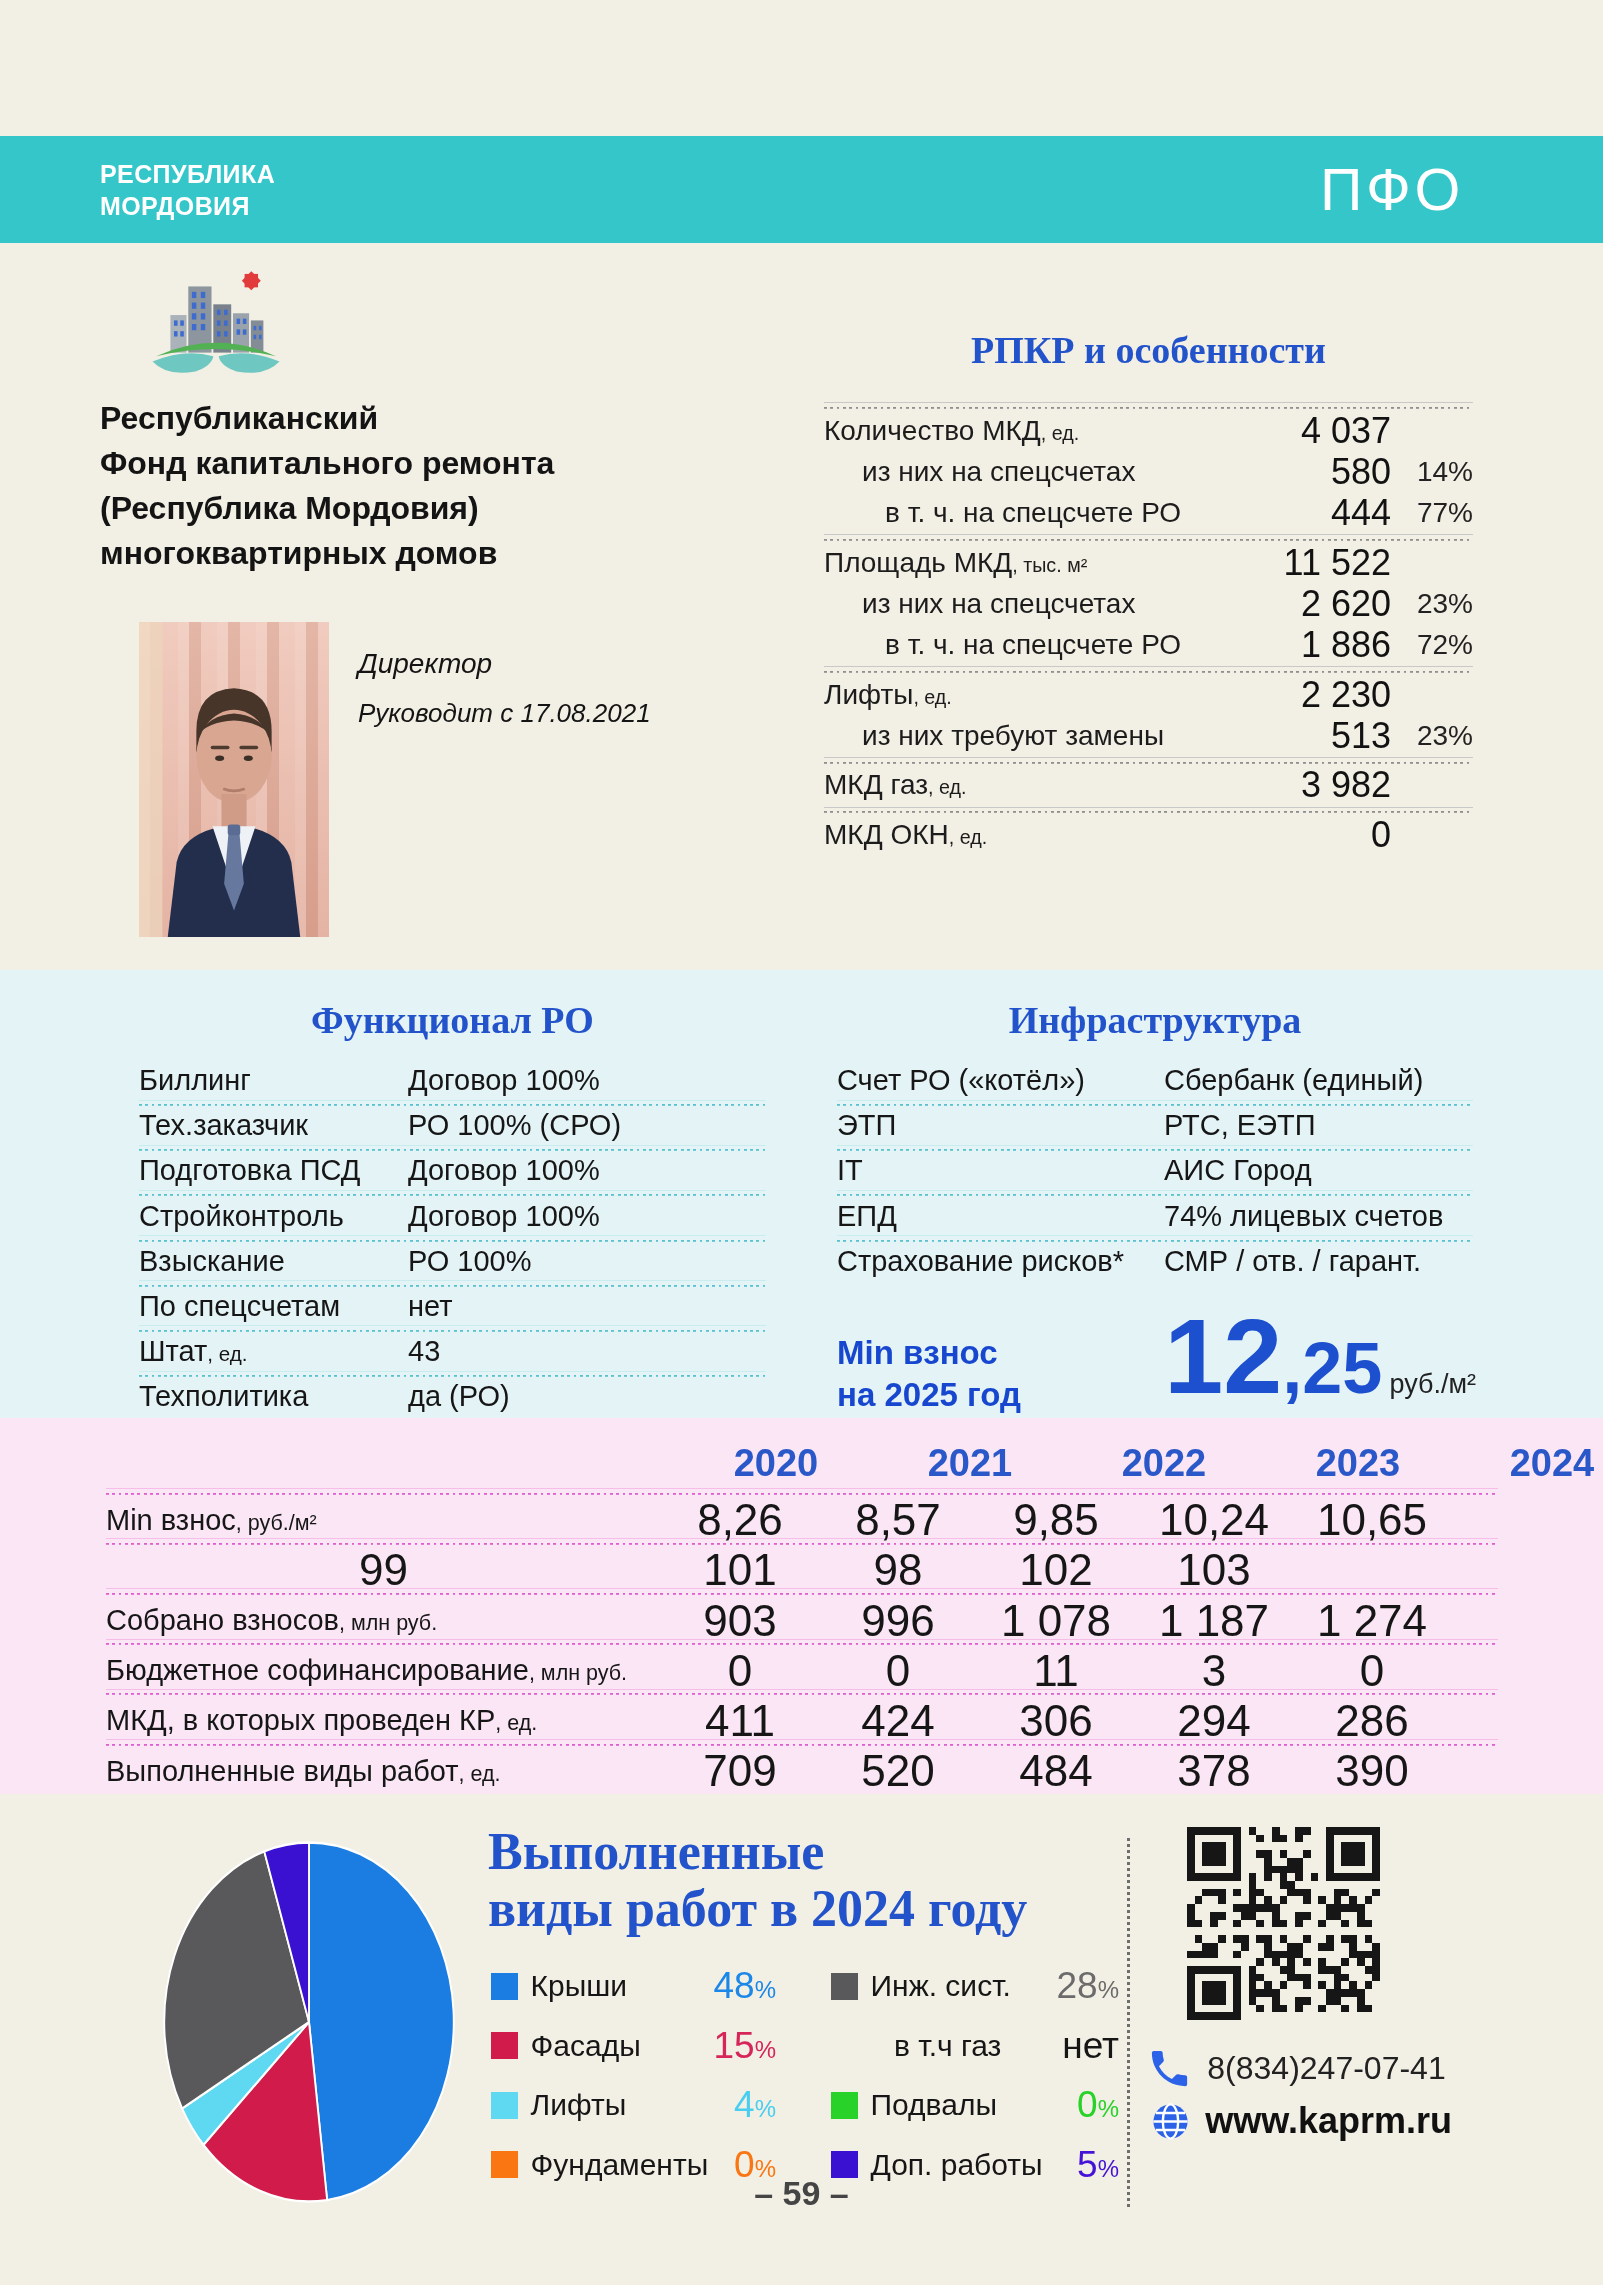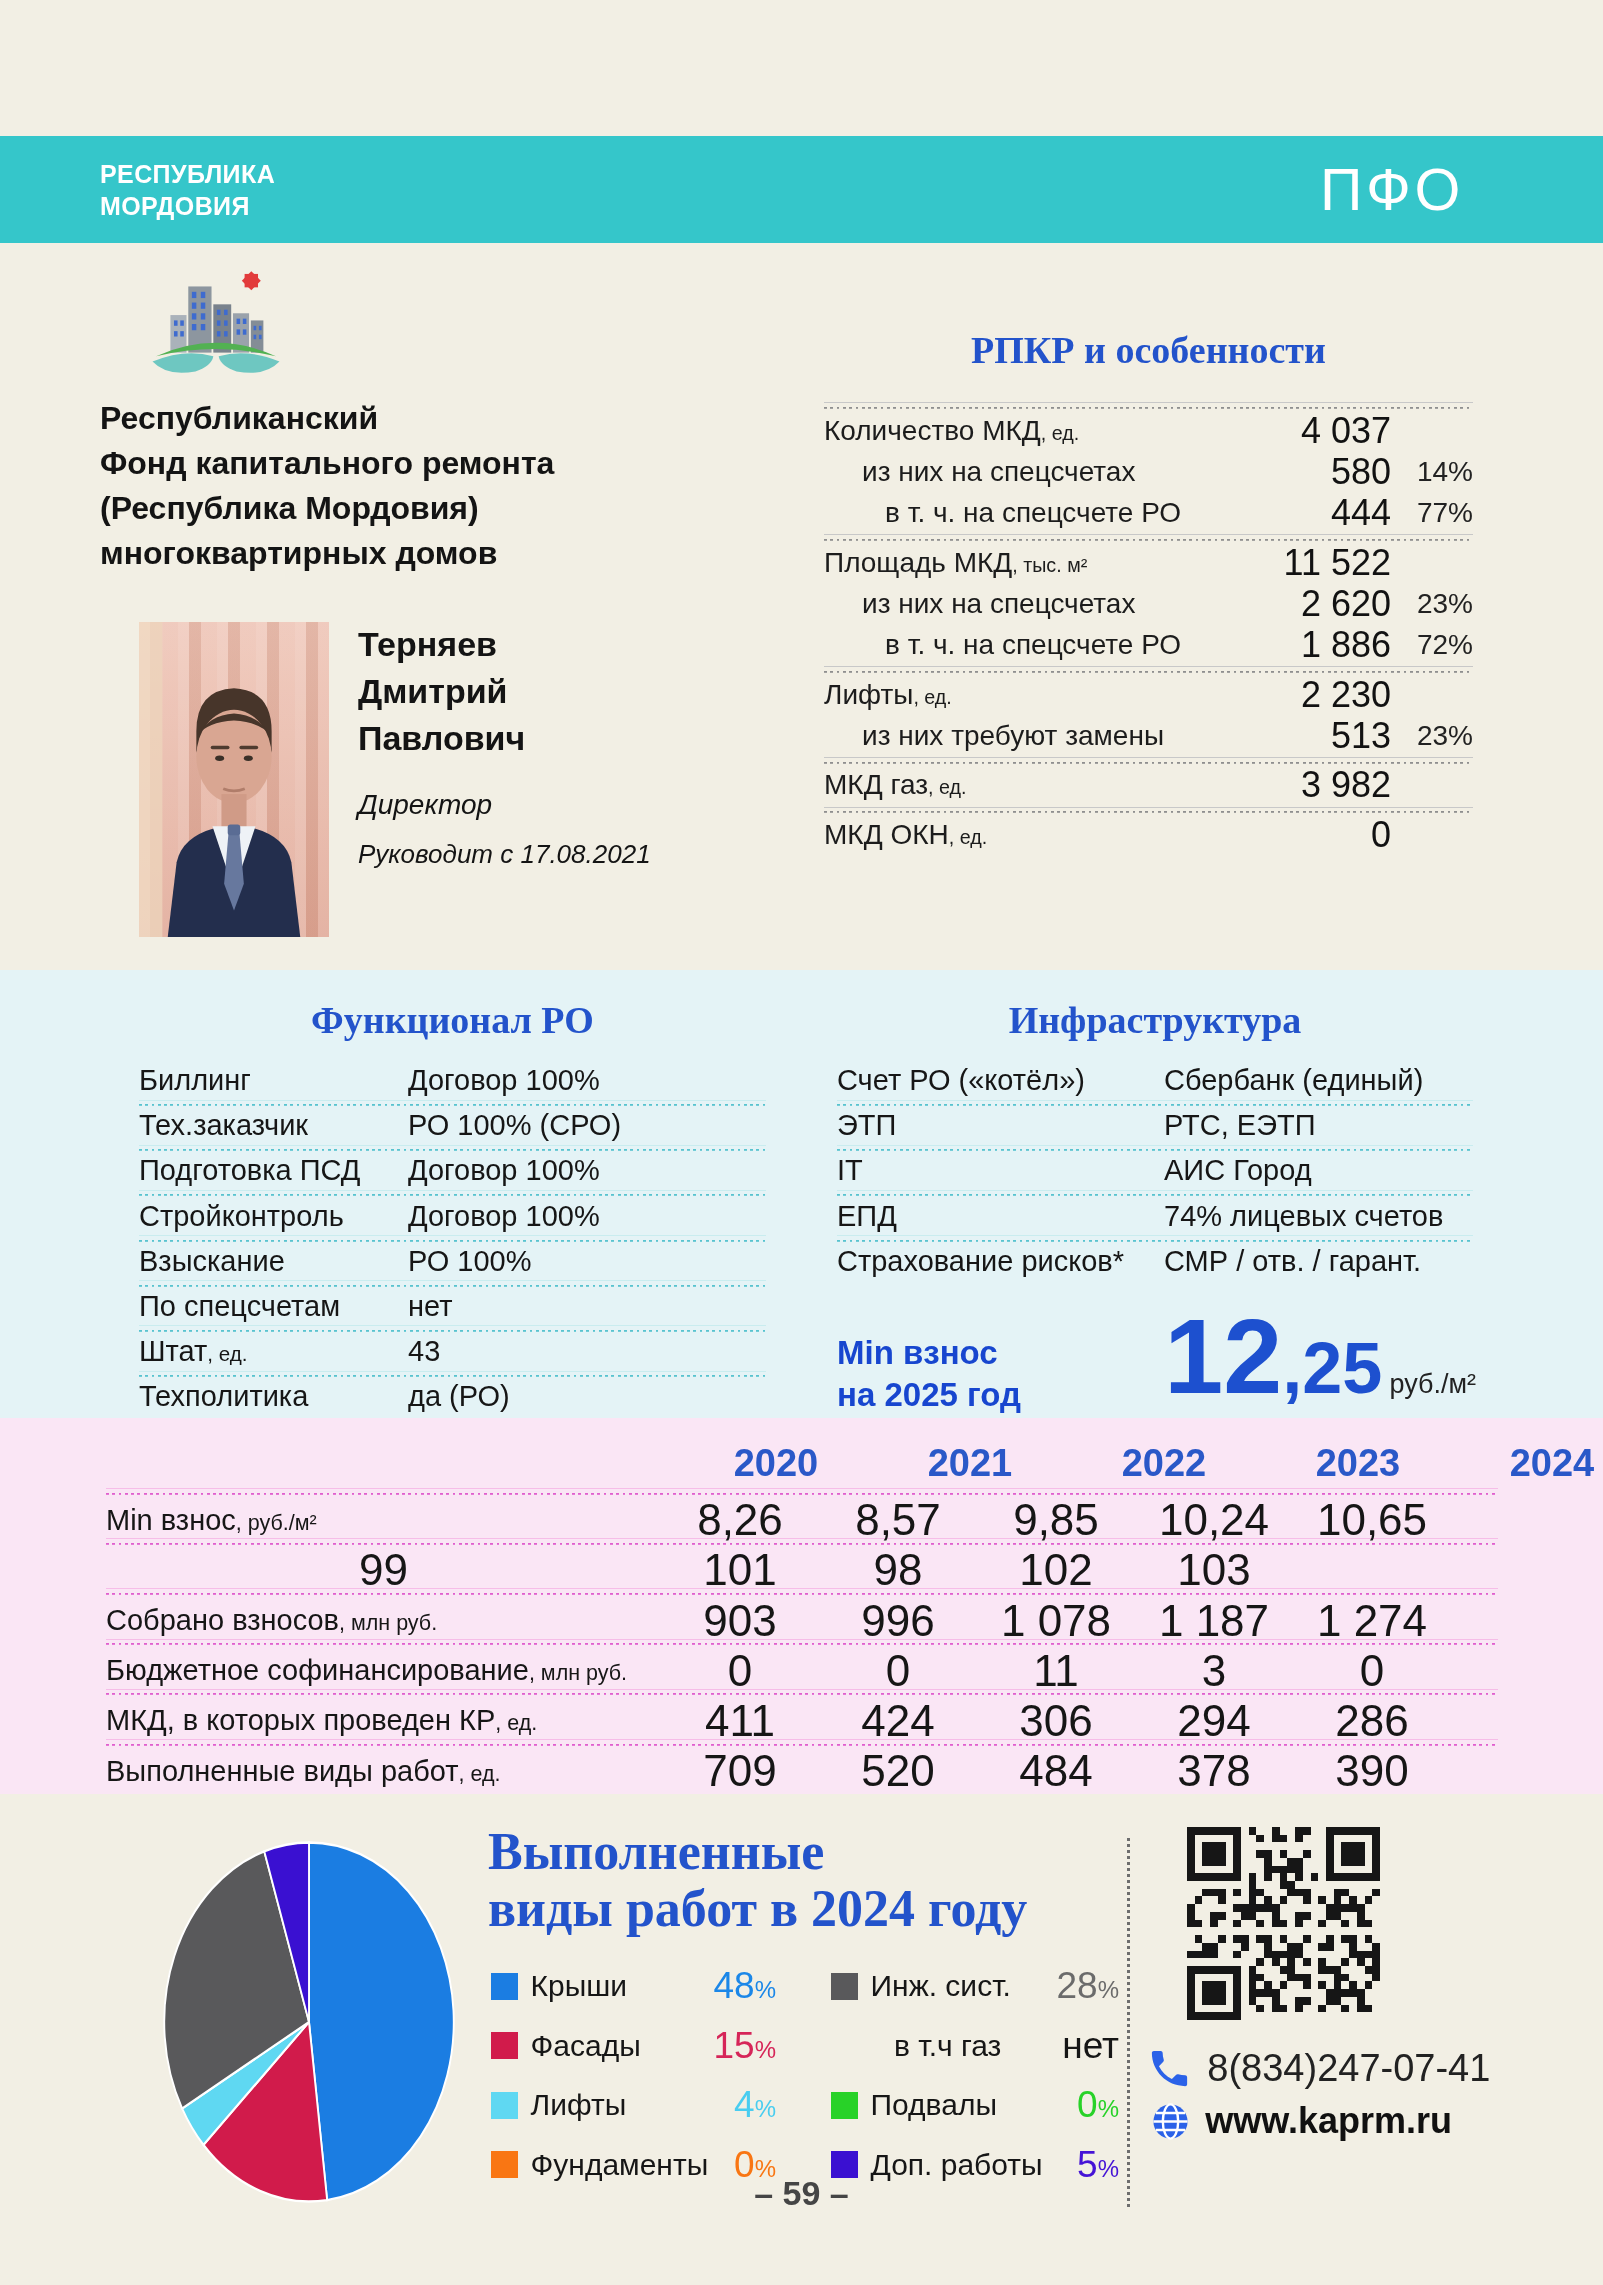--- a/index.html
+++ b/index.html
@@ -93,21 +93,21 @@
   .lg-val { margin-left:auto; white-space:nowrap; }
   .lg-num { font-size:37px; }
   .lg-pct { font-size:24px; }
   .lg-indent { padding-left:63px; }
 
   .vdivider { position:absolute; left:1127px; top:1838px; height:369px; width:0; border-left:3.6px dotted #6e6e6e; }
   .qr { position:absolute; left:1187px; top:1827px; width:193px; height:193px; }
   .contact { position:absolute; display:flex; align-items:center; gap:14.3px; }
   .contact-phone { left:1146px; top:2045px; }
   .contact-web { left:1150px; top:2100px; }
-  .contact-phone .ctext { font-size:38px; color:#222; }
+  .contact-phone .ctext { font-size:32px; color:#222; }
   .contact-web .ctext { font-size:36px; font-weight:bold; color:#111; }
   .cicon { flex:none; }
   .page-num { position:absolute; left:0; top:2174px; width:100%; text-align:center;
     font-size:34px; font-weight:600; color:#454545; }
 </style>
 </head>
 <body>
 
 <div class="page">
 
@@ -189,25 +189,20 @@
       <path d="M94 186 Q106 191 118 186" stroke="#b07d6a" stroke-width="3" fill="none"></path>
       <rect x="92" y="192" width="28" height="38" fill="#d09b87"></rect>
       <path d="M32 352 L42 268 Q48 240 84 230 L128 230 Q164 240 170 268 L180 352 Z" fill="#232e4d"></path>
       <path d="M82 228 L106 300 L130 228 Z" fill="#eef2f6"></path>
       <path d="M100 234 L112 234 L117 292 L106 322 L95 292 Z" fill="#67789e"></path>
       <rect x="99" y="226" width="14" height="12" rx="3" fill="#5a6c94"></rect>
     </svg>
   </div>
 
   <div class="director">
-    <div class="dname">
-      <div>Терняев</div>
-      <div>Дмитрий</div>
-      <div>Павлович</div>
-    </div>
     <div class="dpos">Директор</div>
     <div class="dtenure">Руководит с 17.08.2021</div>
   </div>
 
   <div class="rpkr">
     <div class="section-title">РПКР и особенности</div>
     <div class="rp-table">
         <div class="rp-sep"></div>
         <div class="rp-row">
           <div class="rp-label"><span>Количество МКД</span><span class="sfx">, ед.</span></div>

